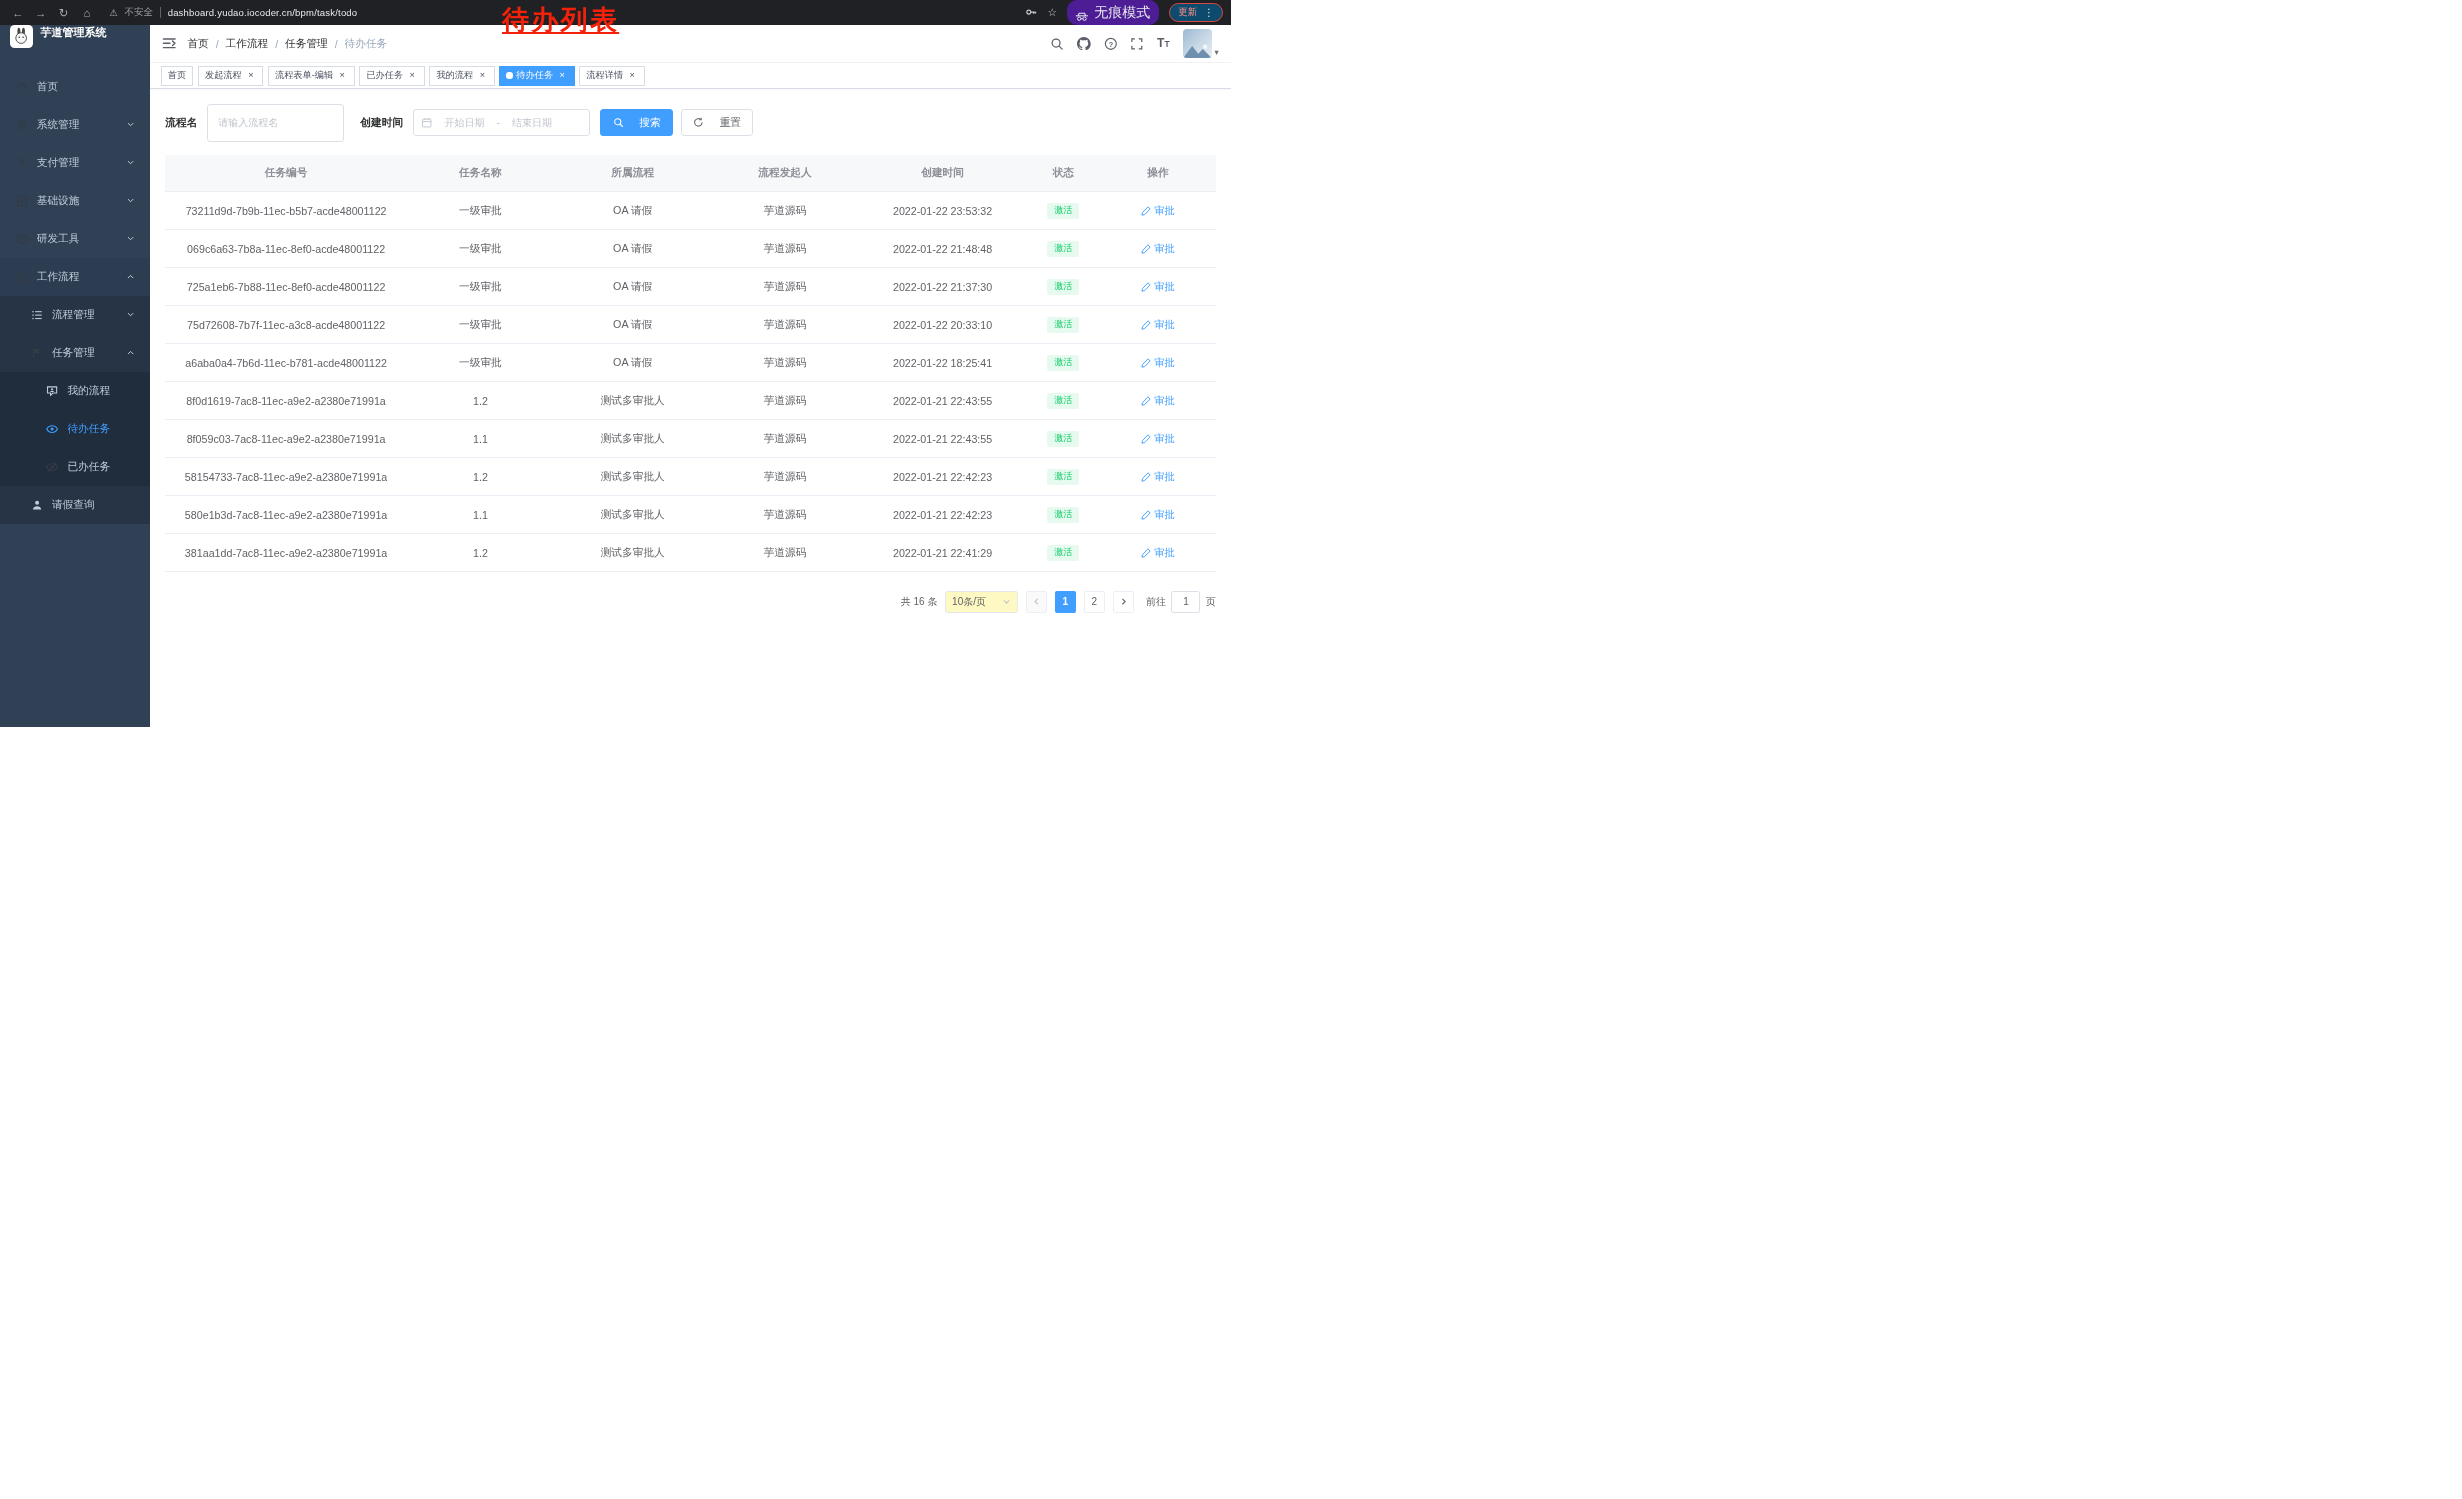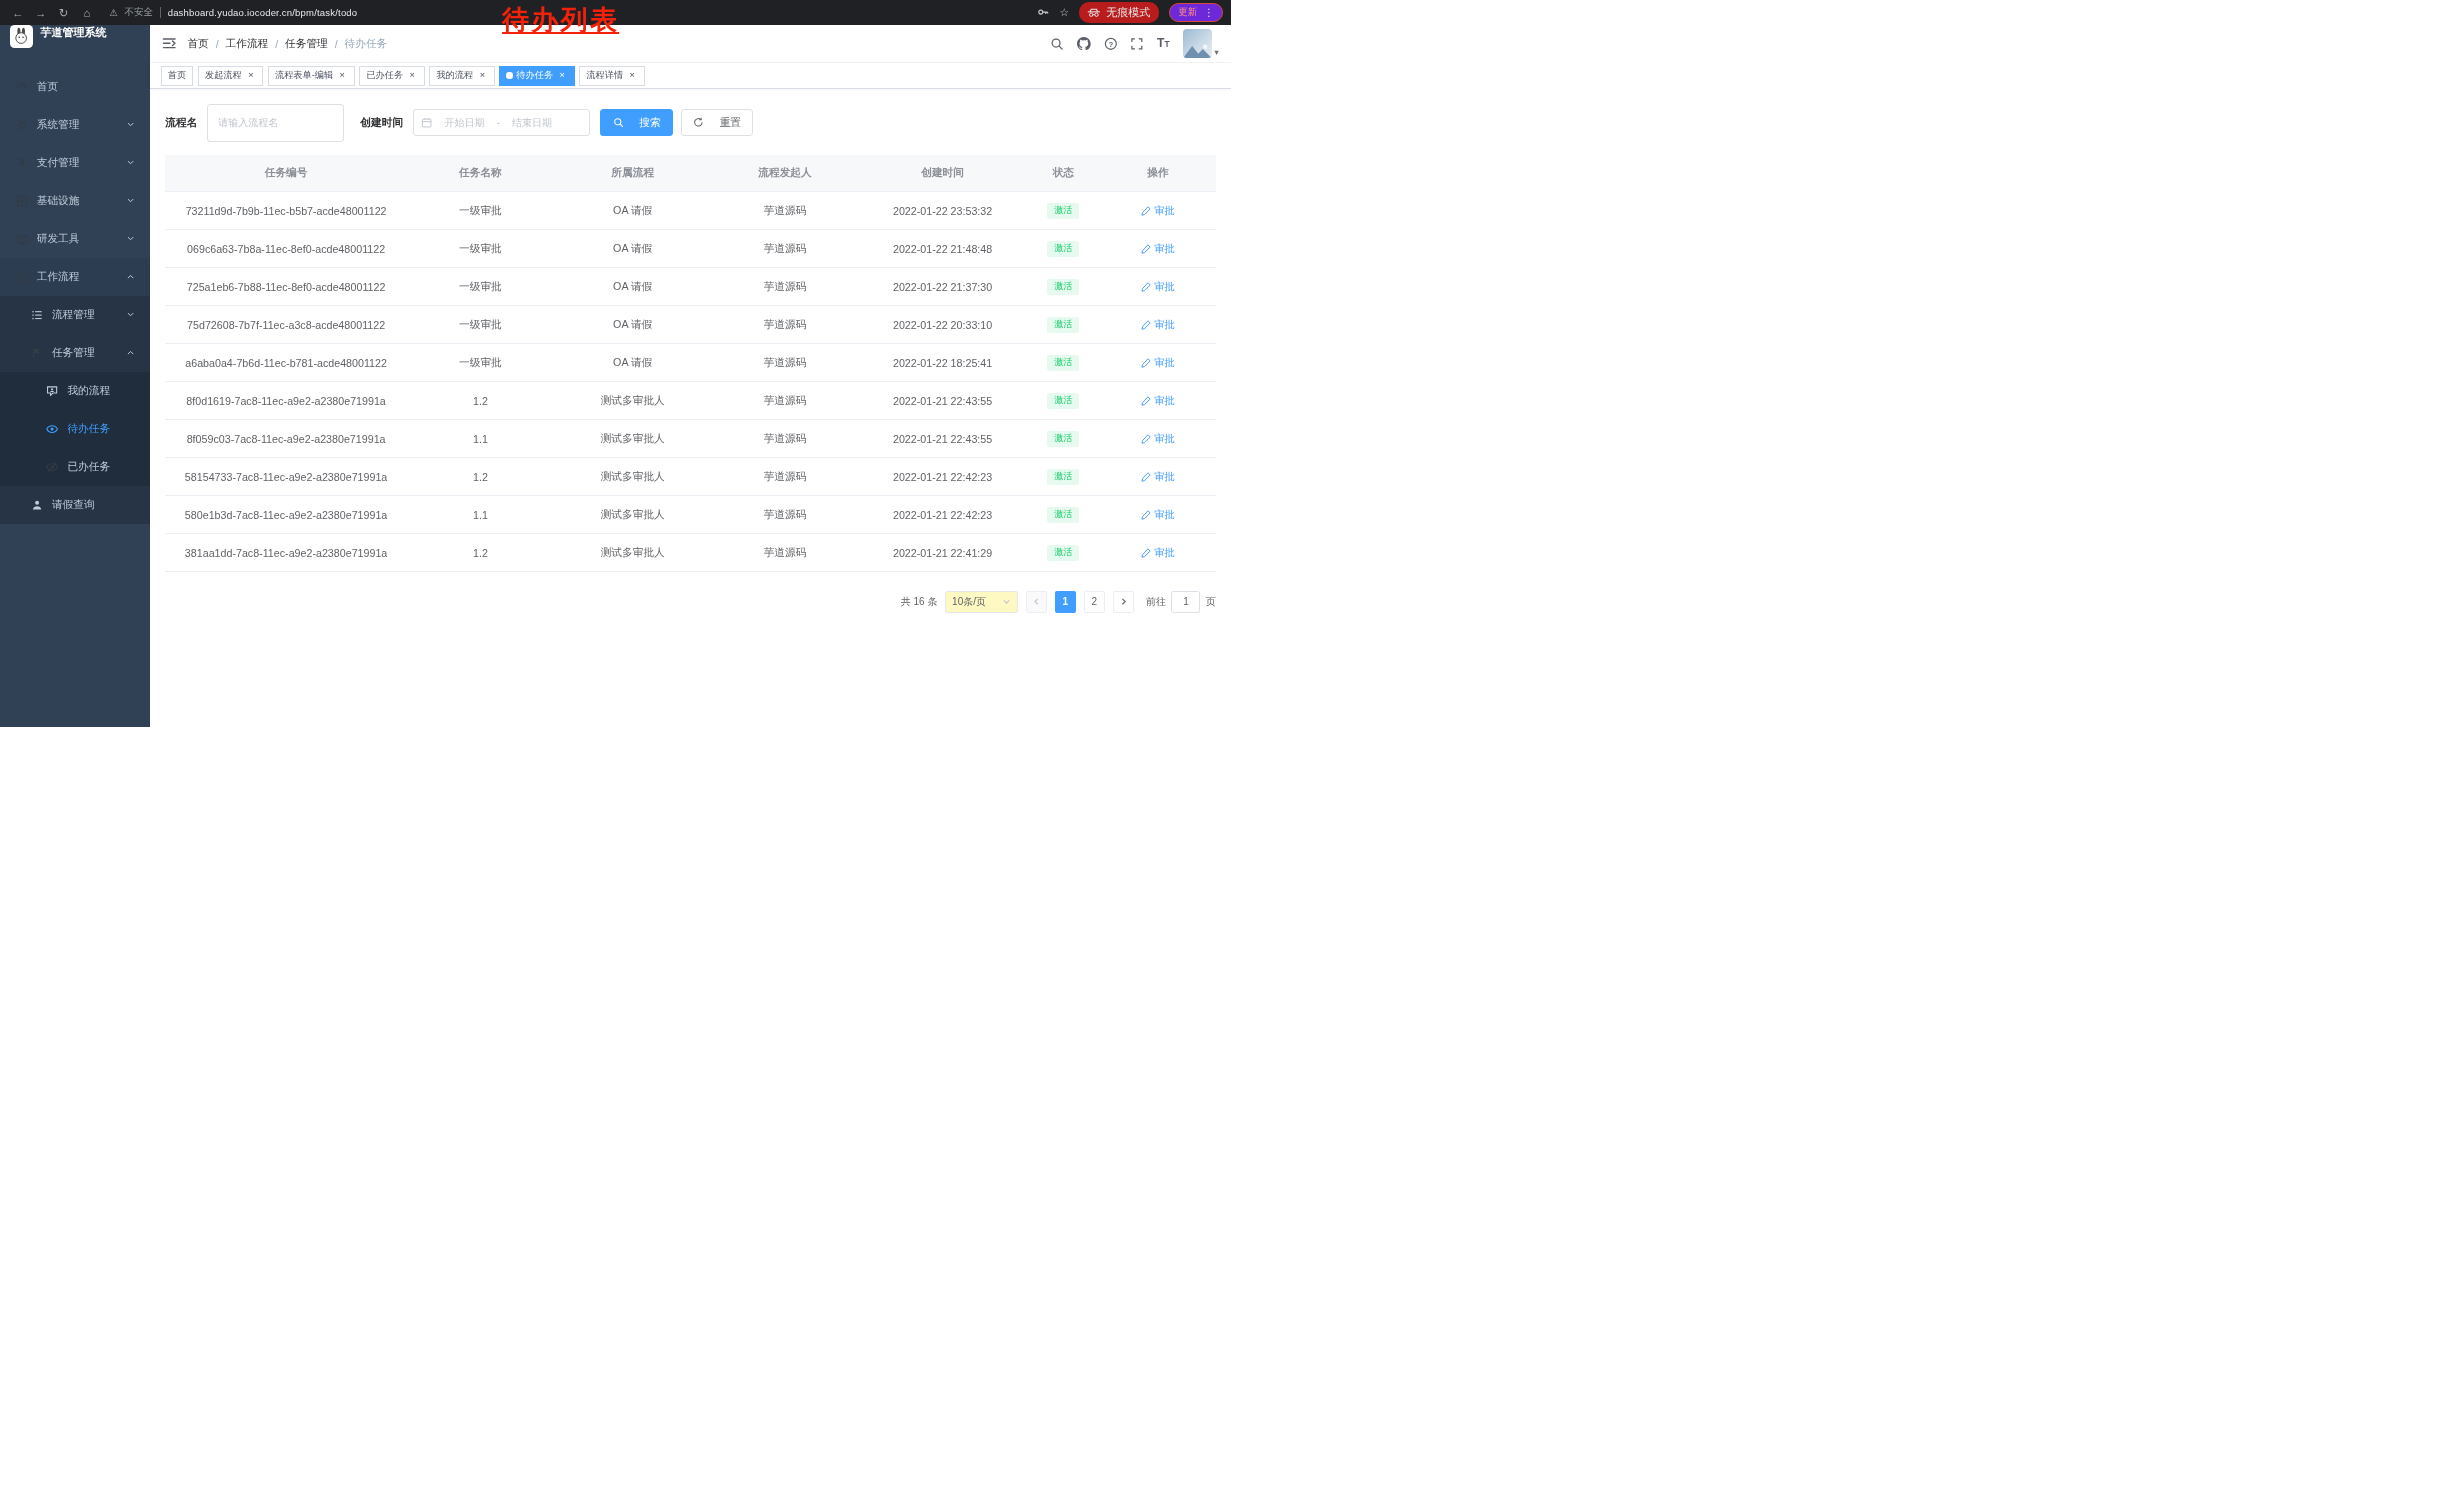--- a/index.html
+++ b/index.html
@@ -8,22 +8,22 @@
   .screen { position:relative; width:1231px; height:750px; background:#fff; }
 
   
   .browser-bar { height:25px; background:#202124; display:flex; align-items:center; padding:0 7.6px; gap:3.1px; color:#a8adb2; position:relative; z-index:5; }
   .bi { width:20px; height:20px; display:flex; align-items:center; justify-content:center; font-size:11.4px; color:#a8adb2; border-radius:50%; cursor:pointer; }
   .omni { display:flex; align-items:center; gap:6.9px; margin-left:9.2px; font-size:9.5px; color:#9aa0a6; cursor:text; }
   .omni .url { color:#e8eaed; letter-spacing:0.2px; }
   .omni .divider { width:0.8px; height:10.7px; background:#5f6368; }
   .browser-right { margin-left:auto; display:flex; align-items:center; gap:10px; }
   .keyicon, .staricon { color:#c7cbcf; font-size:10.7px; cursor:pointer; display:flex; align-items:center; }
-  .incog { display:flex; gap:5.3px; align-items:center; background:#b91c1c; color:#e8eaed; font-size:11px; padding:3.1px 8.4px; border-radius:10px; }
-  .update-pill { display:flex; align-items:center; gap:6.9px; border:0.8px solid #d9493e; background:#6d28d9; color:#ff9087; border-radius:10.7px; padding:2.3px 8.4px; font-size:9.5px; cursor:pointer; }
+  .incog { display:flex; gap:5.3px; align-items:flex-end; background:#4c1d95; color:#e8eaed; font-size:14px; padding:3.1px 8.4px; border-radius:10px; }
+  .update-pill { display:flex; align-items:center; gap:6.9px; border:0.8px solid #d9493e; background:#0c4a6e; color:#ff9087; border-radius:10.7px; padding:2.3px 8.4px; font-size:9.5px; cursor:pointer; }
   .update-pill .dots { color:#e8eaed; font-size:10px; }
   .annotation { position:absolute; top:2.3px; left:502px; z-index:9; font-size:27px; font-weight:700; letter-spacing:2.3px; color:#f32109; text-decoration:underline; text-decoration-thickness:2.3px; text-underline-offset:3.1px; }
 
   
   .app { display:flex; height:702px; background:#fff; }
 
   
   .sidebar { width:150px; flex:none; background:#304156; color:#bfcbd9; overflow:hidden; }
   .logo { height:43px; display:flex; gap:7.6px; padding:0 10px; }
   .logo-img { width:23px; height:23px; border-radius:4.6px; background:#fff; display:flex; align-items:center; justify-content:center; flex:none; }

